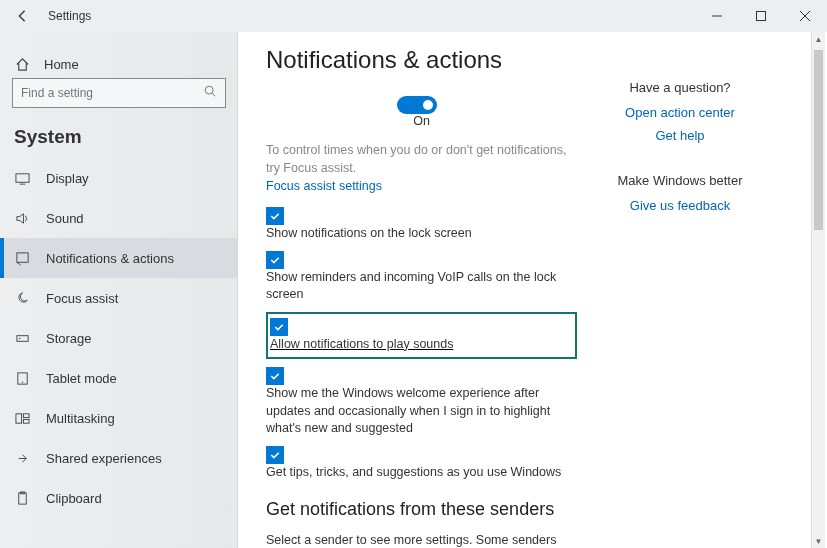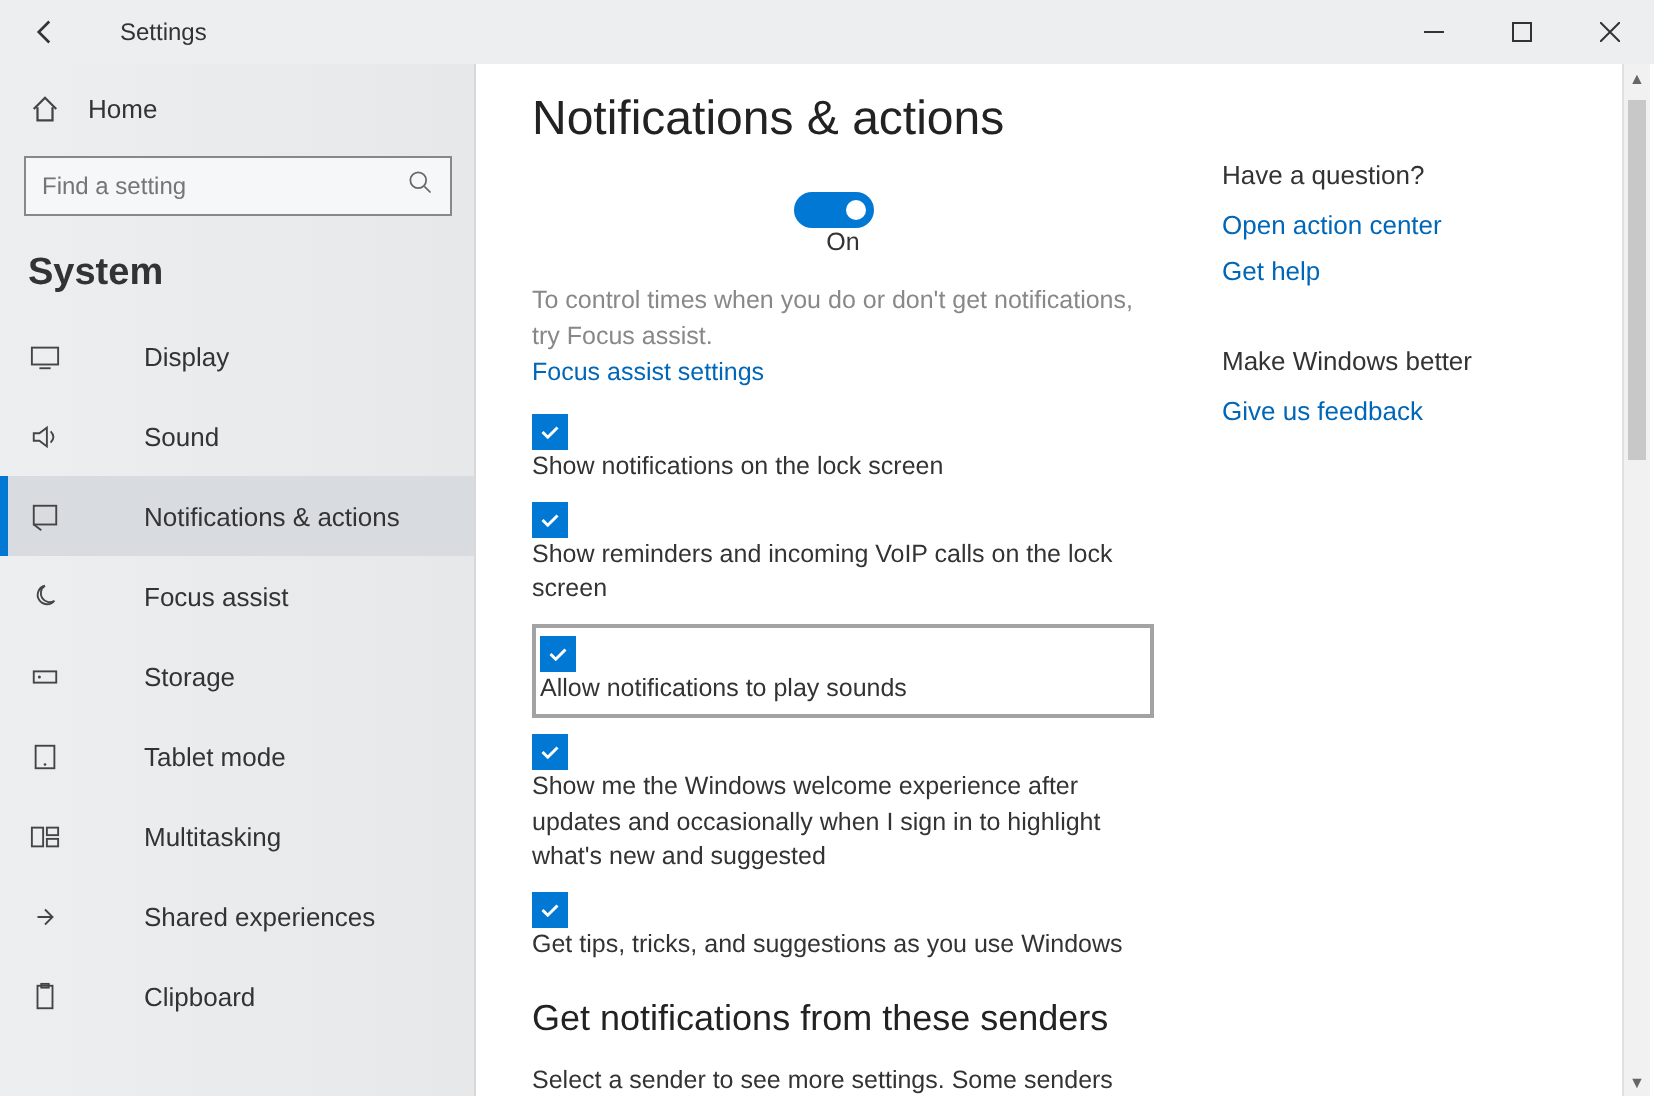--- a/index.html
+++ b/index.html
@@ -1,31 +1,31 @@
 <!DOCTYPE html>
 <html><head>
 <meta charset="utf-8">
 <style>
 * { margin:0; padding:0; box-sizing:border-box; font-family:"Segoe UI",Arial,sans-serif; }
 body { background:#fff; width:827px; height:548px; overflow:hidden; position:relative; }
 .titlebar { height:32px; display:flex; align-items:center; background:#eceef0; }
 .tb-back { width:44px; height:32px; display:flex; align-items:center; justify-content:center; }
-.tb-title { font-size:12px; color:#333; margin-left:16px; }
+.tb-title { font-size:12px; color:#333; margin-left:4px; }
 .tb-spacer { flex:1; }
 .tb-btn { width:44px; height:32px; display:flex; align-items:center; justify-content:center; color:#333; }
 .container { display:flex; height:516px; }
 .sidebar { width:238px; background:linear-gradient(to right,#eceef0 0%,#e6e8ea 100%); height:100%; padding-top:4px; position:relative; overflow-y:auto; }
 .sidebar::after { content:""; position:absolute; right:0; top:0; bottom:0; width:1px; background:#d8d8d8; }
-.sb-home { display:flex; align-items:center; height:36px; padding:0 14px; font-size:13px; color:#333; }
+.sb-home { display:flex; align-items:flex-end; height:36px; padding:0 14px; font-size:13px; color:#333; }
 .sb-home .icon { width:16px; margin-right:14px; display:flex; align-items:center; justify-content:center; }
 .search { margin:6px 12px 12px; height:30px; border:1px solid #888; background:#f6f7f8; display:flex; align-items:center; padding:0 8px; }
 .search input { flex:1; border:none; background:transparent; outline:none; font-size:12px; color:#666; }
 .search .sicon { color:#666; }
 .sb-group { font-size:19px; font-weight:600; color:#333; padding:6px 14px 10px; }
-.sb-item { display:flex; align-items:center; height:40px; padding:0 14px; font-size:13px; color:#333; position:relative;gap:26px; }
+.sb-item { display:flex; align-items:center; height:40px; padding:0 14px; font-size:13px; color:#333; position:relative; }
 .sb-item .icon { width:16px; margin-right:16px; display:flex; align-items:center; justify-content:center; color:#444; }
 .sb-item.active { background:#d8dce0; }
 .sb-item.active::before { content:""; position:absolute; left:0; top:0; bottom:0; width:4px; background:#0078d4; }
 .main { flex:1; padding:14px 250px 20px 28px; overflow-y:auto; height:100%; position:relative; }
 .scrollbar { position:absolute; right:2px; top:0; width:14px; height:100%; background:#f1f1f1; border-left:1px solid #e0e0e0; }
 .scrollbar .thumb { position:absolute; left:2px; right:2px; top:18px; height:180px; background:#c8c8c8; }
 .scrollbar .arr { position:absolute; left:0; right:0; height:14px; display:flex; align-items:center; justify-content:center; color:#666; font-size:8px; }
 .scrollbar .arr.top { top:0; } .scrollbar .arr.bot { bottom:0; }
 h1 { font-size:24px; font-weight:400; color:#222; margin-bottom:22px; }
 h2 { font-size:18px; font-weight:400; color:#222; margin:18px 0 12px; }
@@ -33,22 +33,22 @@
 .toggle-row { display:flex; align-items:center; margin:6px 0 14px;flex-direction:column; }
 .toggle { width:40px; height:18px; border-radius:9px; background:#0078d4; position:relative; margin-right:10px; }
 .toggle::after { content:""; position:absolute; width:10px; height:10px; border-radius:50%; background:#fff; top:4px; right:4px; }
 .toggle-label { font-size:12.5px; color:#333; }
 .hint { font-size:12.5px; color:#888; line-height:1.4; }
 .link { color:#0067b8; font-size:12.5px; cursor:pointer; display:block; margin:2px 0 14px; }
 .chk-row { display:flex; align-items:flex-start; margin:8px 0;flex-direction:column; }
 .chk { width:18px; height:18px; background:#0078d4; margin-right:10px; flex-shrink:0; display:flex; align-items:center; justify-content:center; }
 .chk svg { width:12px; height:12px; }
 .chk-label { font-size:12.5px; color:#333; line-height:1.4; max-width:300px; }
-.highlight { border:2px solid #a3a3a3; padding:2px; margin:2px 0; }
-.right-pane { position:absolute; right:46px; top:48px; width:170px; }
+.highlight { border:2px solid #0f766e; padding:2px; margin:2px 0;text-decoration:underline; }
+.right-pane { position:absolute; right:62px; top:48px; width:170px;text-align:center; }
 .rp-head { font-size:13px; font-weight:400; color:#333; margin-bottom:10px; }
 .rp-link { color:#0067b8; font-size:13px; display:block; margin-bottom:8px; cursor:pointer; }
 .right-pane .section { margin-bottom:30px; }
 </style>
 </head>
 <body>
 
 <div class="titlebar">
   <div class="tb-back">
     <svg width="14" height="14" viewBox="0 0 16 16">

